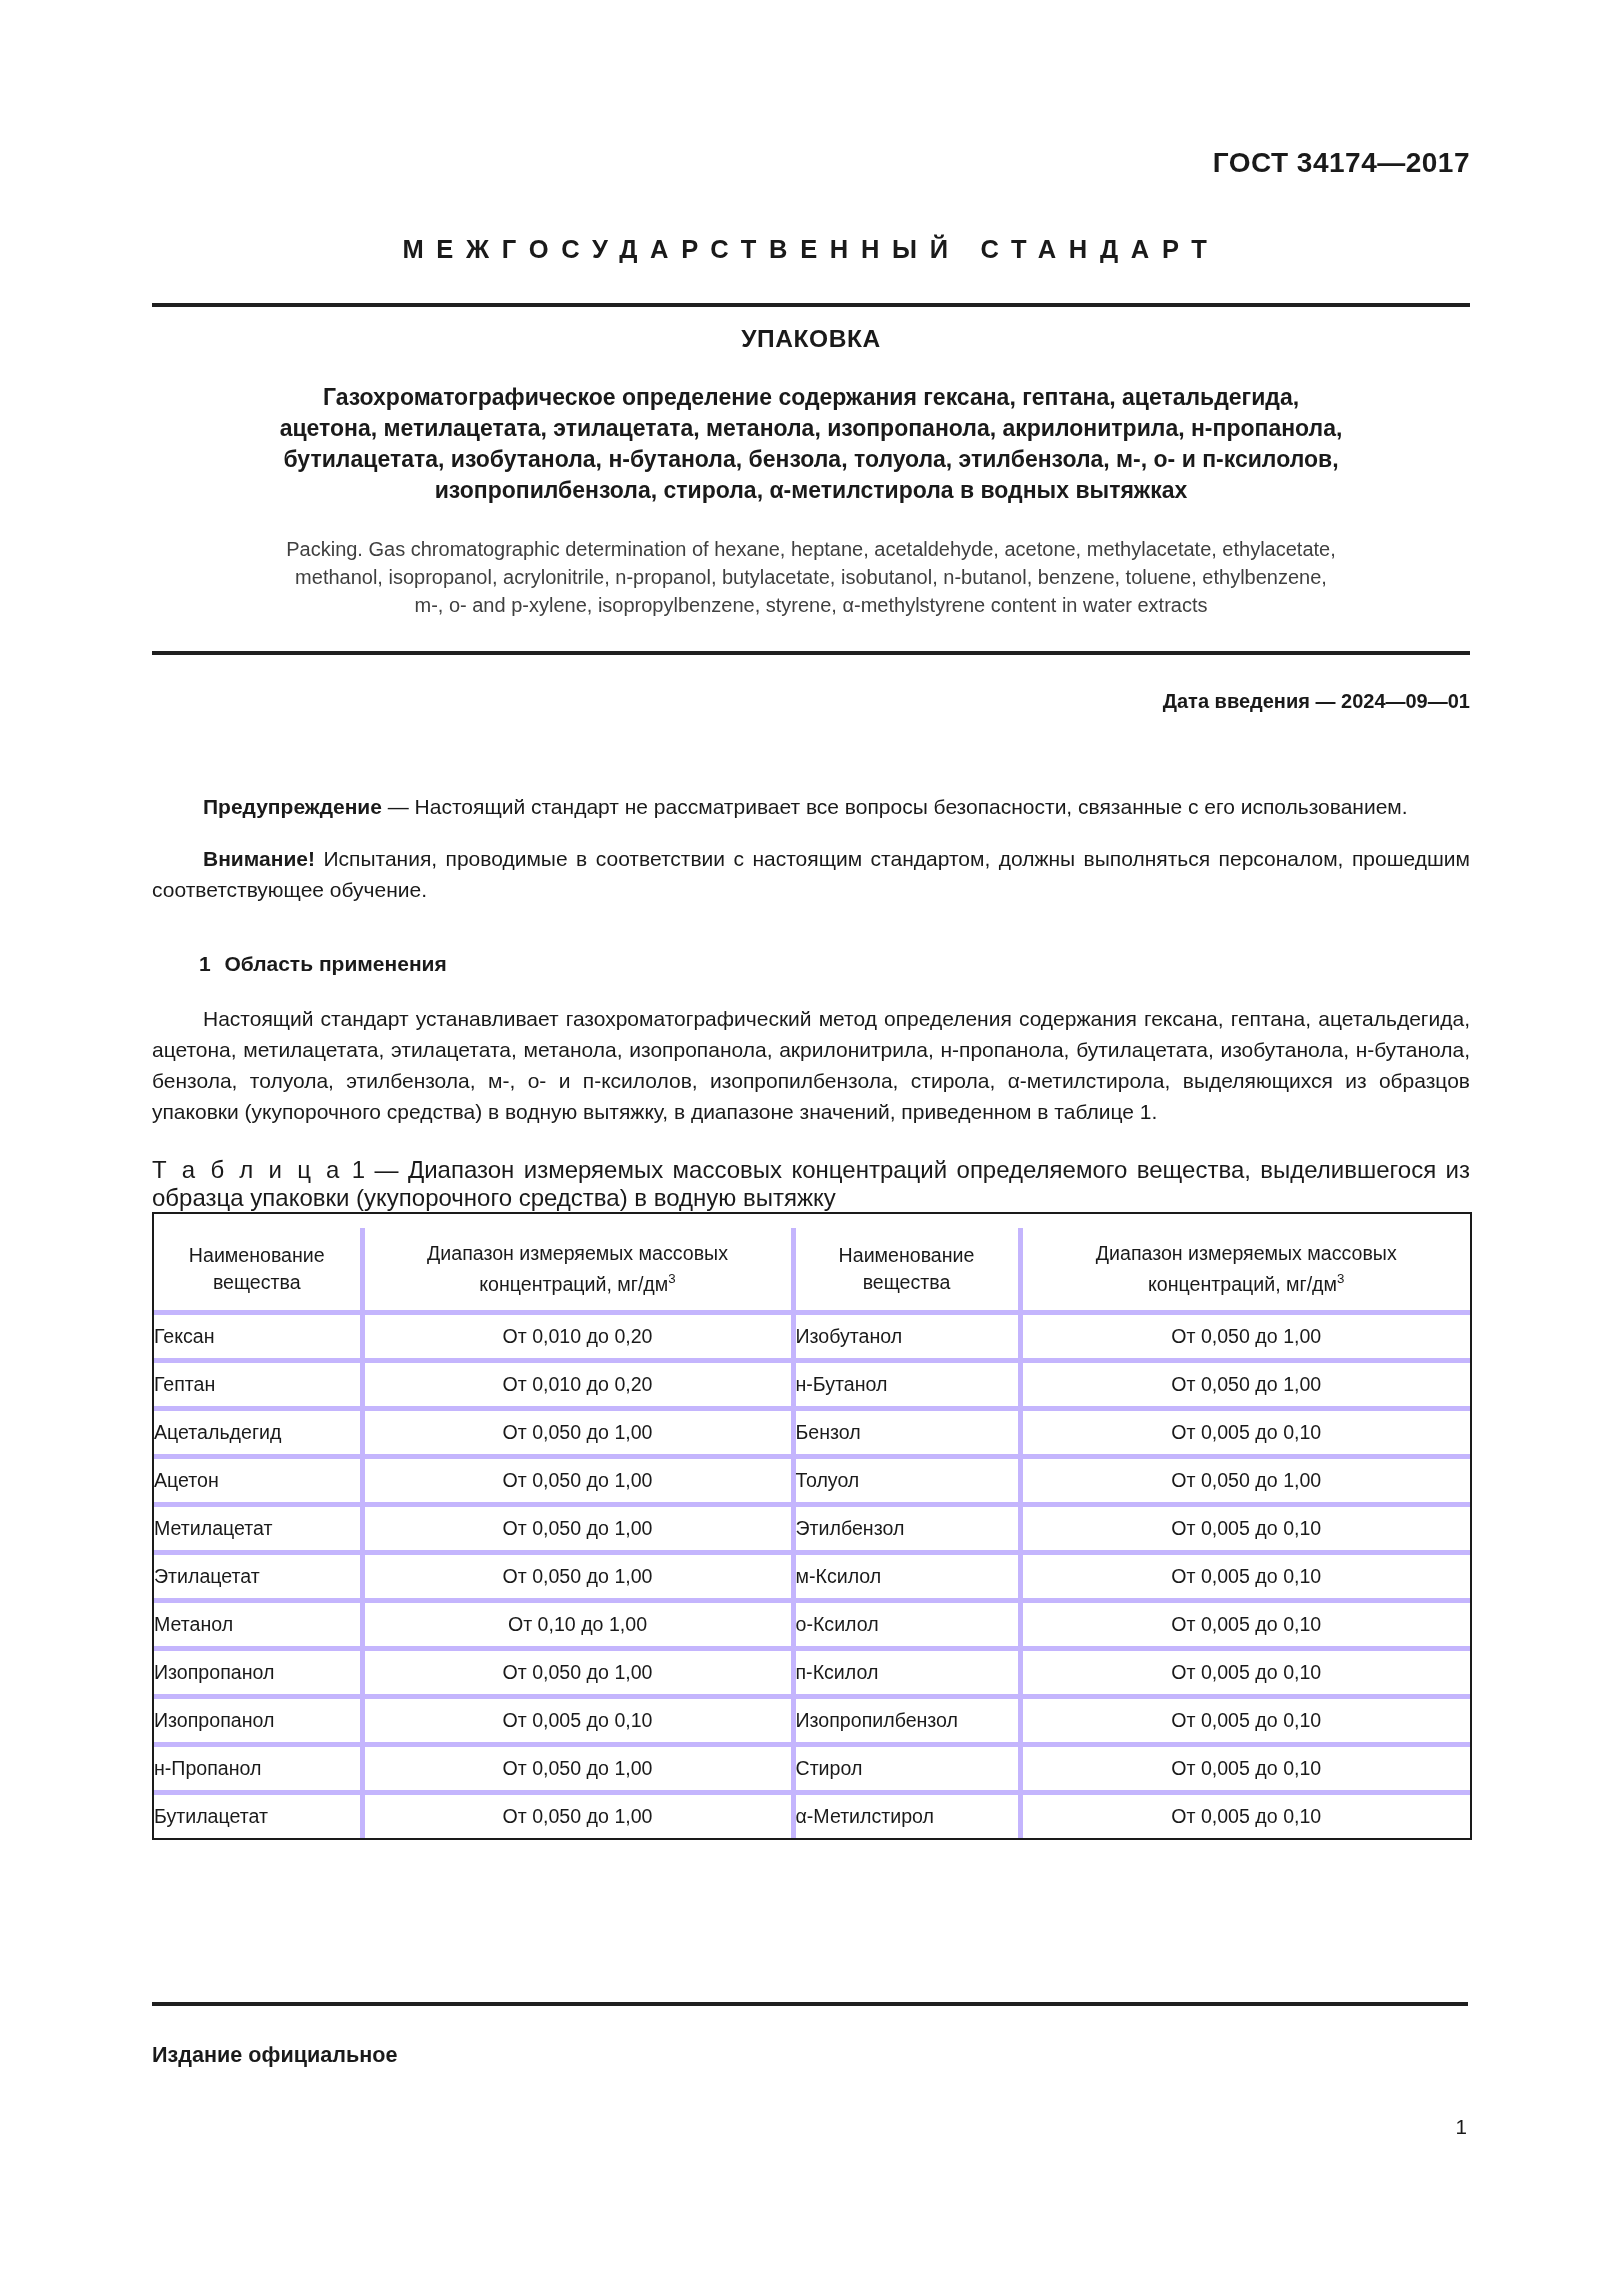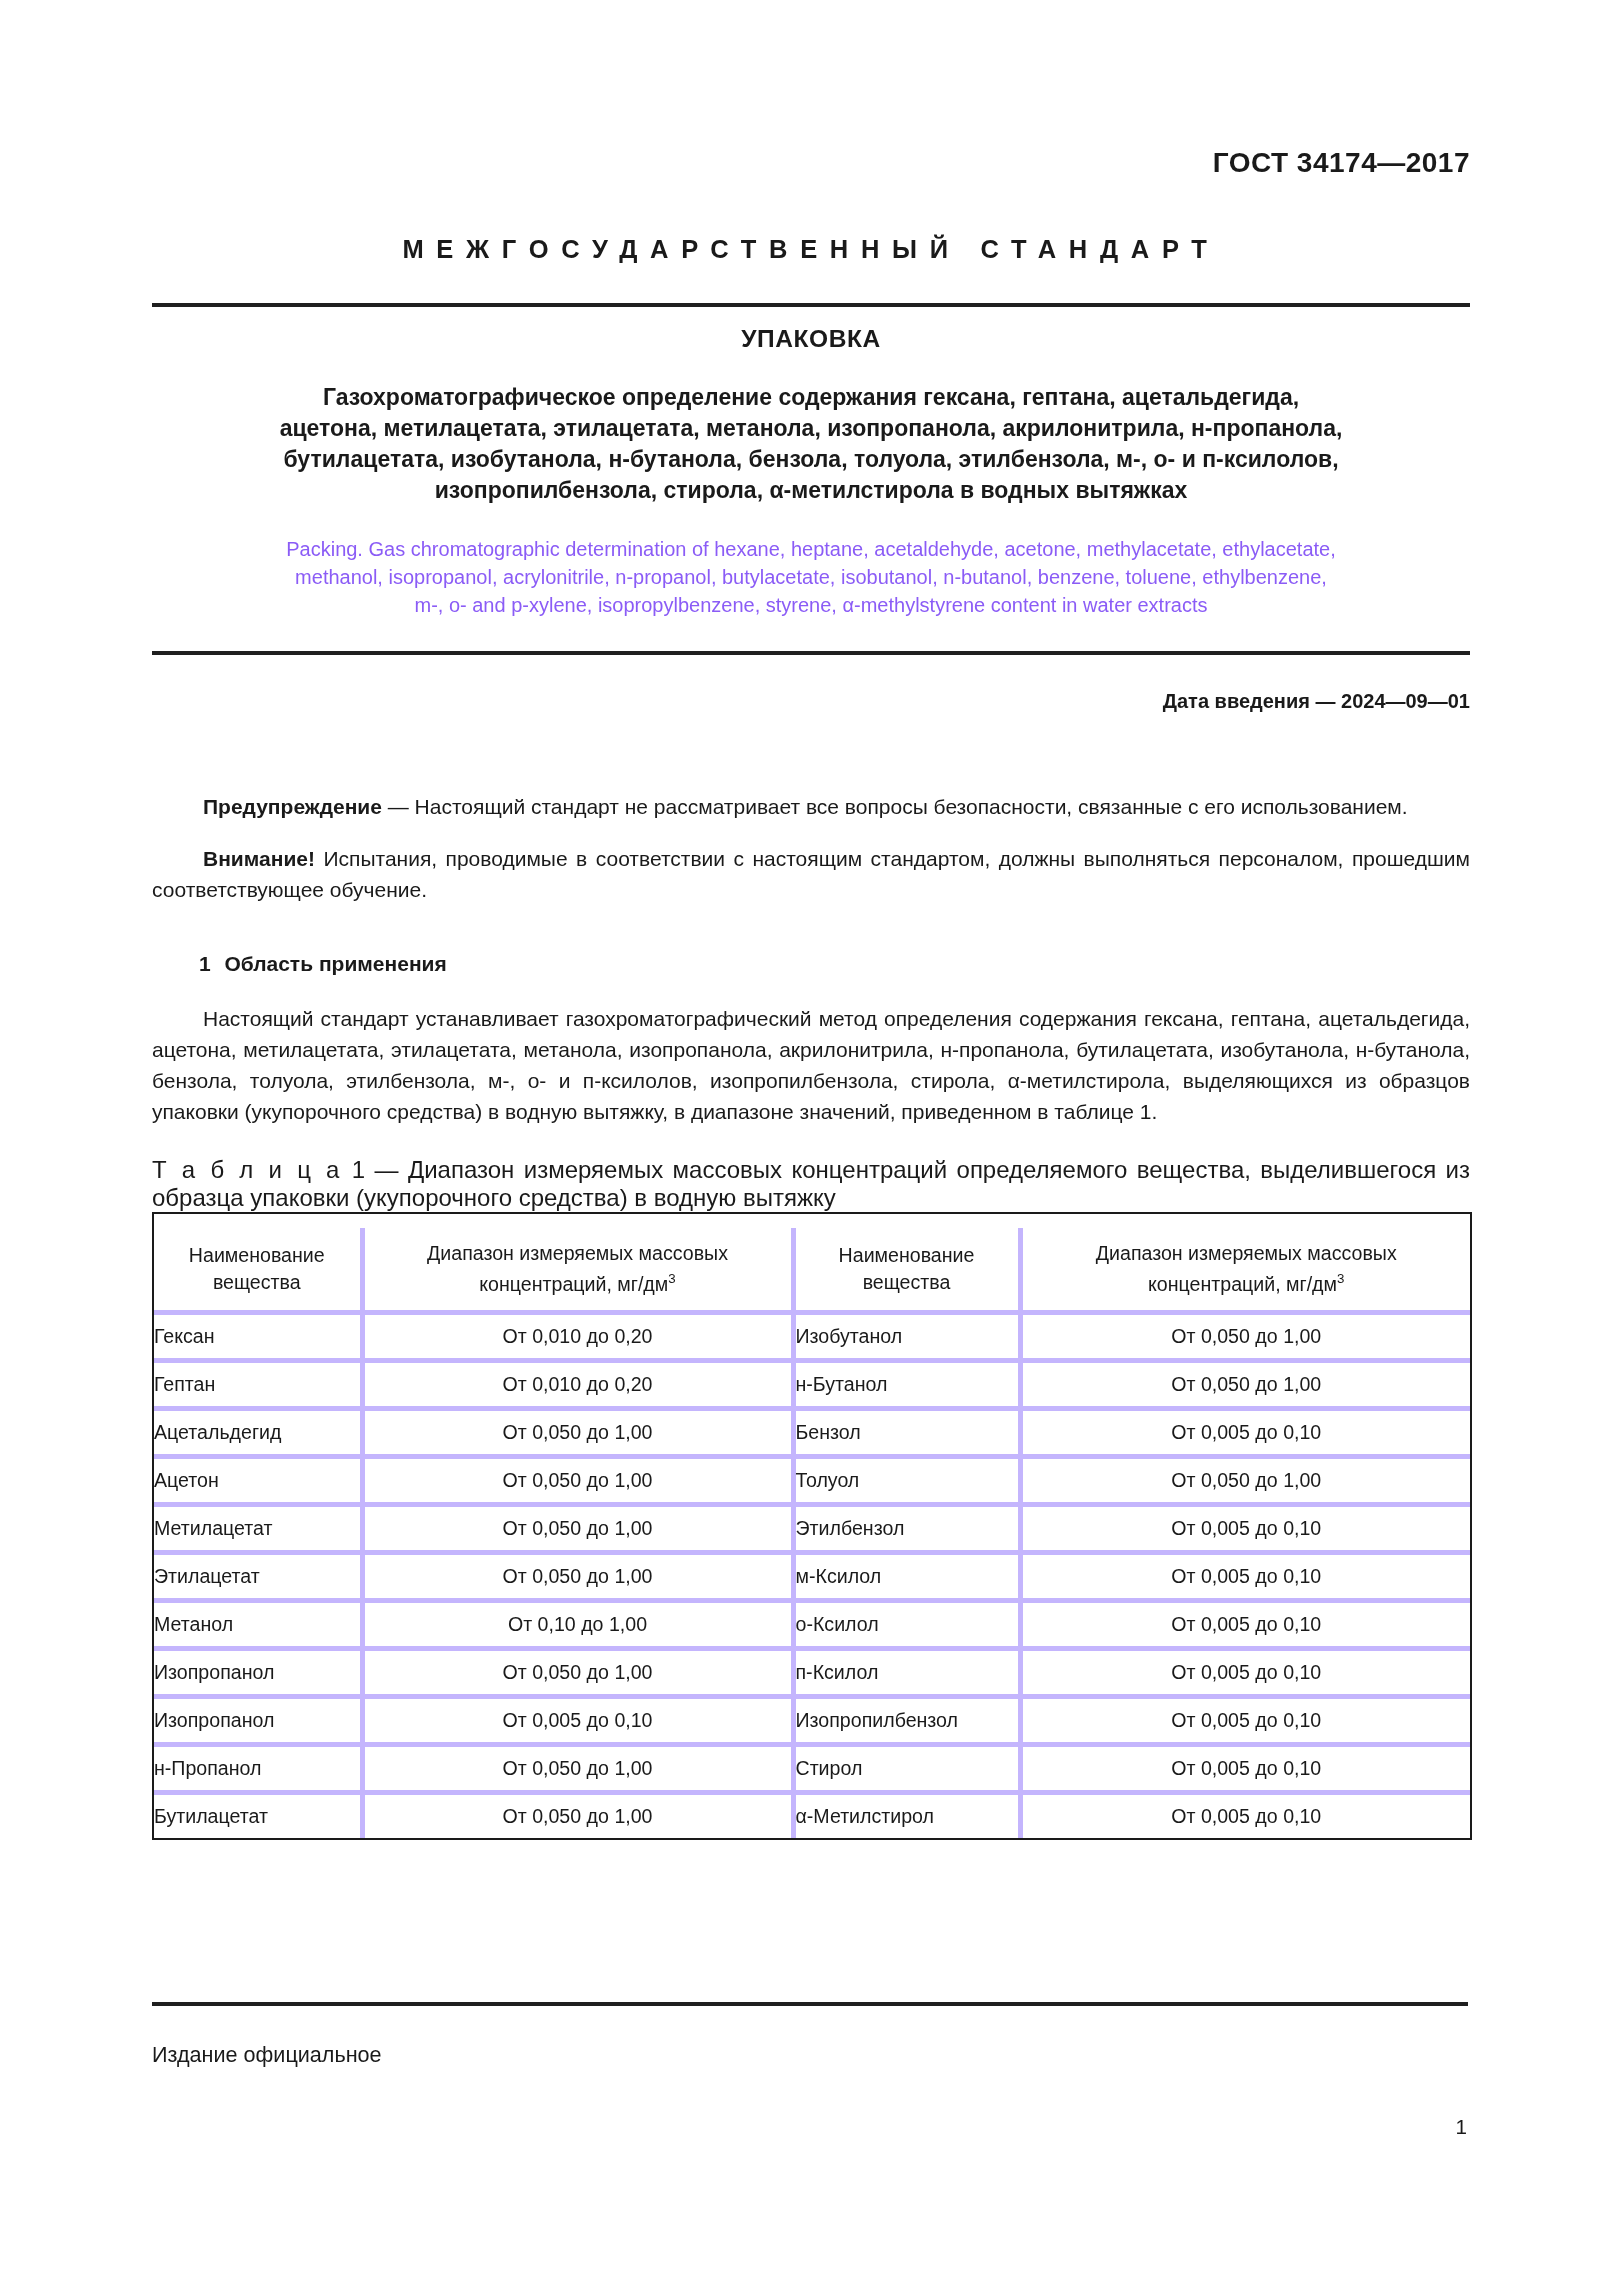--- a/index.html
+++ b/index.html
@@ -72,21 +72,21 @@
     margin-top: 29px;
     padding: 0 29px;
   }
   .title-en {
     text-align: center;
     font-size: 20px;
     font-weight: normal;
     line-height: 28px;
     margin-top: 29px;
     padding: 0 39px;
-    color: #8b5cf6;
+    color: #404040;
   }
 
   .date-line {
     text-align: right;
     font-size: 20px;
     font-weight: bold;
     margin-top: 35px;
   }
 
   
@@ -174,21 +174,21 @@
     left: 152px;
     top: 2002px;
     width: 1316px;
     border-top: 4.9px solid #1f1f1f;
   }
   .footer-text {
     position: absolute;
     left: 152px;
     top: 2042px;
     font-size: 21.6px;
-    font-weight: normal;
+    font-weight: bold;
   }
   .page-num {
     position: absolute;
     right: 154px;
     top: 2115px;
     font-size: 20.6px;
   }
 </style>
 </head>
 <body>

